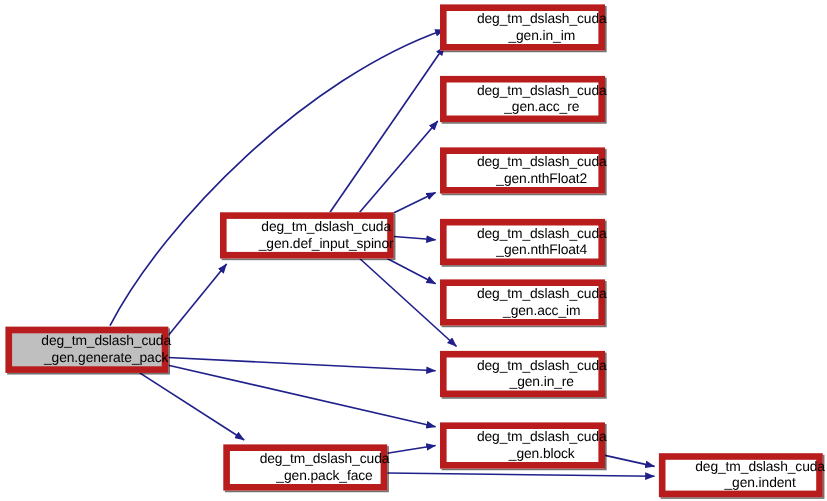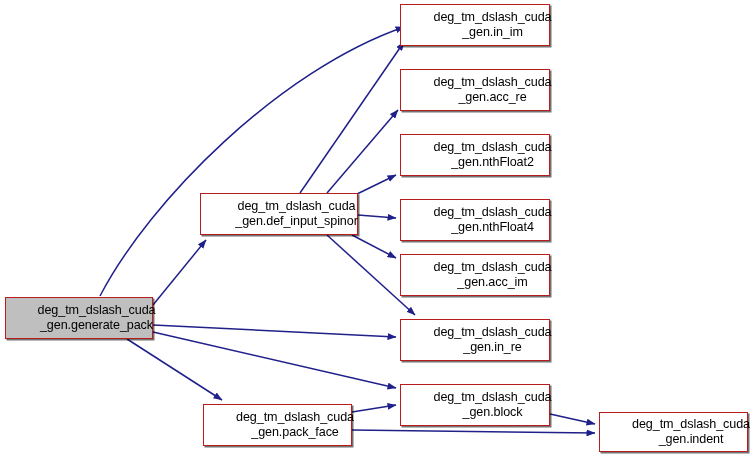--- a/index.html
+++ b/index.html
@@ -18,21 +18,21 @@
   #edges {
     position: absolute;
     left: 0;
     top: 0;
     width: 752px;
     height: 455px;
   }
   .node {
     position: absolute;
     box-sizing: border-box;
-    border: 1px solid #b91c1c;
+    border: 6px solid #b91c1c;
     background: #ffffff;
     display: flex;
     align-items: center;
     justify-content: center;
     text-align: center;
     font-size: 12.6px;
     line-height: 15px;
     color: #000000;
     letter-spacing: -0.1px;
     white-space: pre-line;

